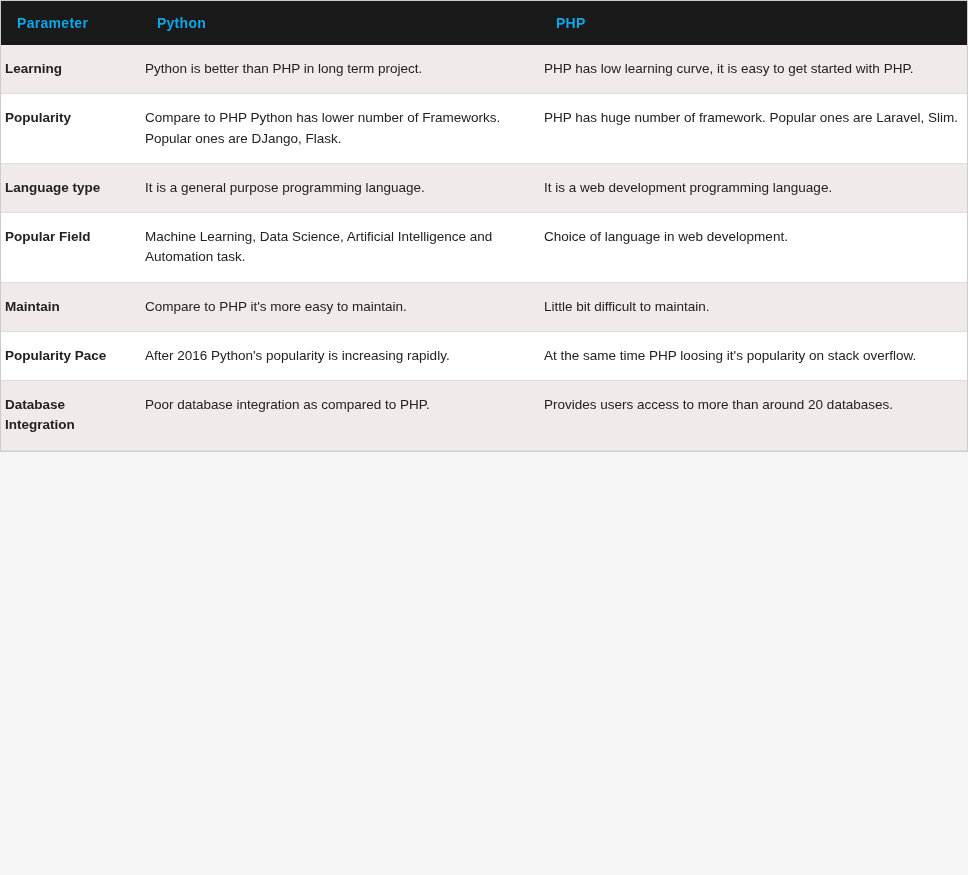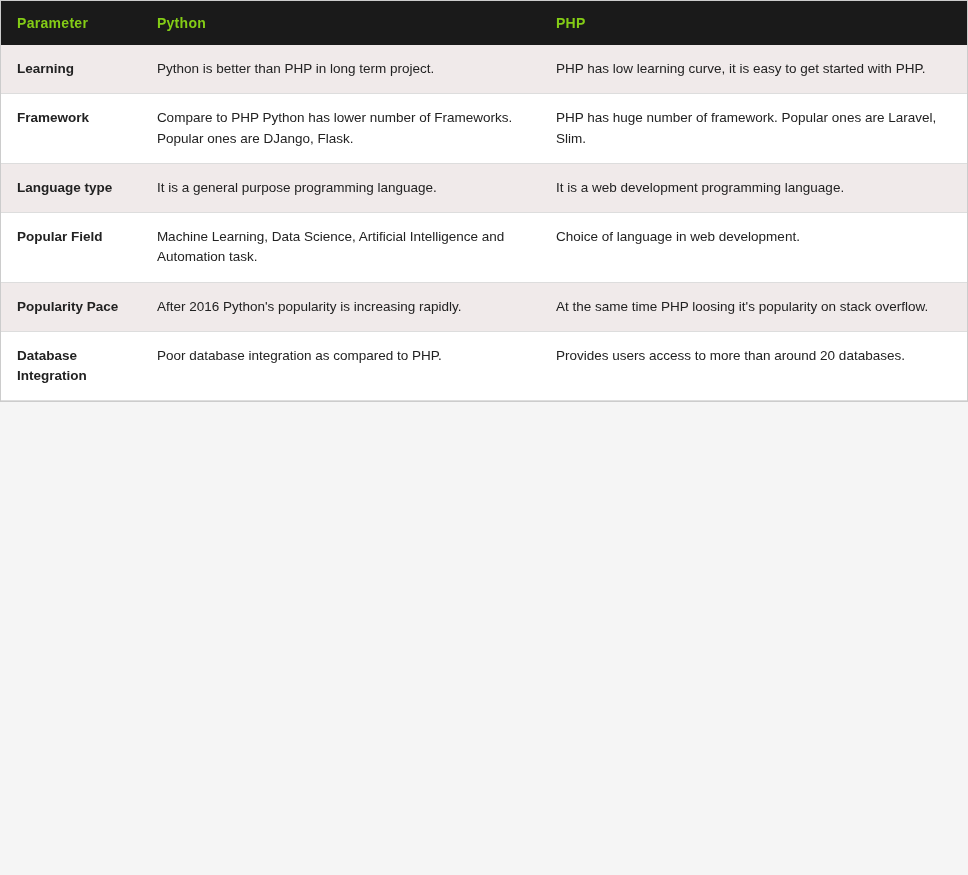--- a/index.html
+++ b/index.html
@@ -21,42 +21,42 @@
       border-collapse: collapse;
     }
 
     table {
       width: 100%;
       border-collapse: collapse;
     }
 
     thead tr {
       background-color: #1a1a1a;
-      color: #84cc16;
+      color: #0ea5e9;
       padding-left: 32px;
     }
 
     thead th {
       padding: 14px 16px;
       text-align: left;
       font-weight: 600;
       font-size: 14px;
       letter-spacing: 0.3px;
     }
 
     tbody tr:nth-child(odd) {
       background-color: #f0eaea;
     }
 
     tbody tr:nth-child(even) {
       background-color: #ffffff;
     }
 
     tbody td {
-      padding: 14px 16px;
+      padding: 14px 4px;
       vertical-align: top;
       border-bottom: 1px solid #ddd;
       line-height: 1.5;
       font-size: 13.5px;
       color: #222;
     }
 
     .col-param {
       width: 140px;
       font-weight: 600;
@@ -82,33 +82,38 @@
         <th class="col-php">PHP</th>
       </tr>
     </thead>
     <tbody id="table-body">
     <tr>
           <td class="col-param">Learning</td>
           <td class="col-python">Python is better than PHP in long term project.</td>
           <td class="col-php">PHP has low learning curve, it is easy to get started with PHP.</td>
         </tr>
         <tr>
-          <td class="col-param">Framework</td>
+          <td class="col-param">Popularity</td>
           <td class="col-python">Compare to PHP Python has lower number of Frameworks. Popular ones are DJango, Flask.</td>
           <td class="col-php">PHP has huge number of framework. Popular ones are Laravel, Slim.</td>
         </tr>
         <tr>
           <td class="col-param">Language type</td>
           <td class="col-python">It is a general purpose programming language.</td>
           <td class="col-php">It is a web development programming language.</td>
         </tr>
         <tr>
           <td class="col-param">Popular Field</td>
           <td class="col-python">Machine Learning, Data Science, Artificial Intelligence and Automation task.</td>
           <td class="col-php">Choice of language in web development.</td>
+        </tr>
+        <tr>
+          <td class="col-param">Maintain</td>
+          <td class="col-python">Compare to PHP it's more easy to maintain.</td>
+          <td class="col-php">Little bit difficult to maintain.</td>
         </tr>
         <tr>
           <td class="col-param">Popularity Pace</td>
           <td class="col-python">After 2016 Python's popularity is increasing rapidly.</td>
           <td class="col-php">At the same time PHP loosing it's popularity on stack overflow.</td>
         </tr>
         <tr>
           <td class="col-param">Database Integration</td>
           <td class="col-python">Poor database integration as compared to PHP.</td>
           <td class="col-php">Provides users access to more than around 20 databases.</td>

